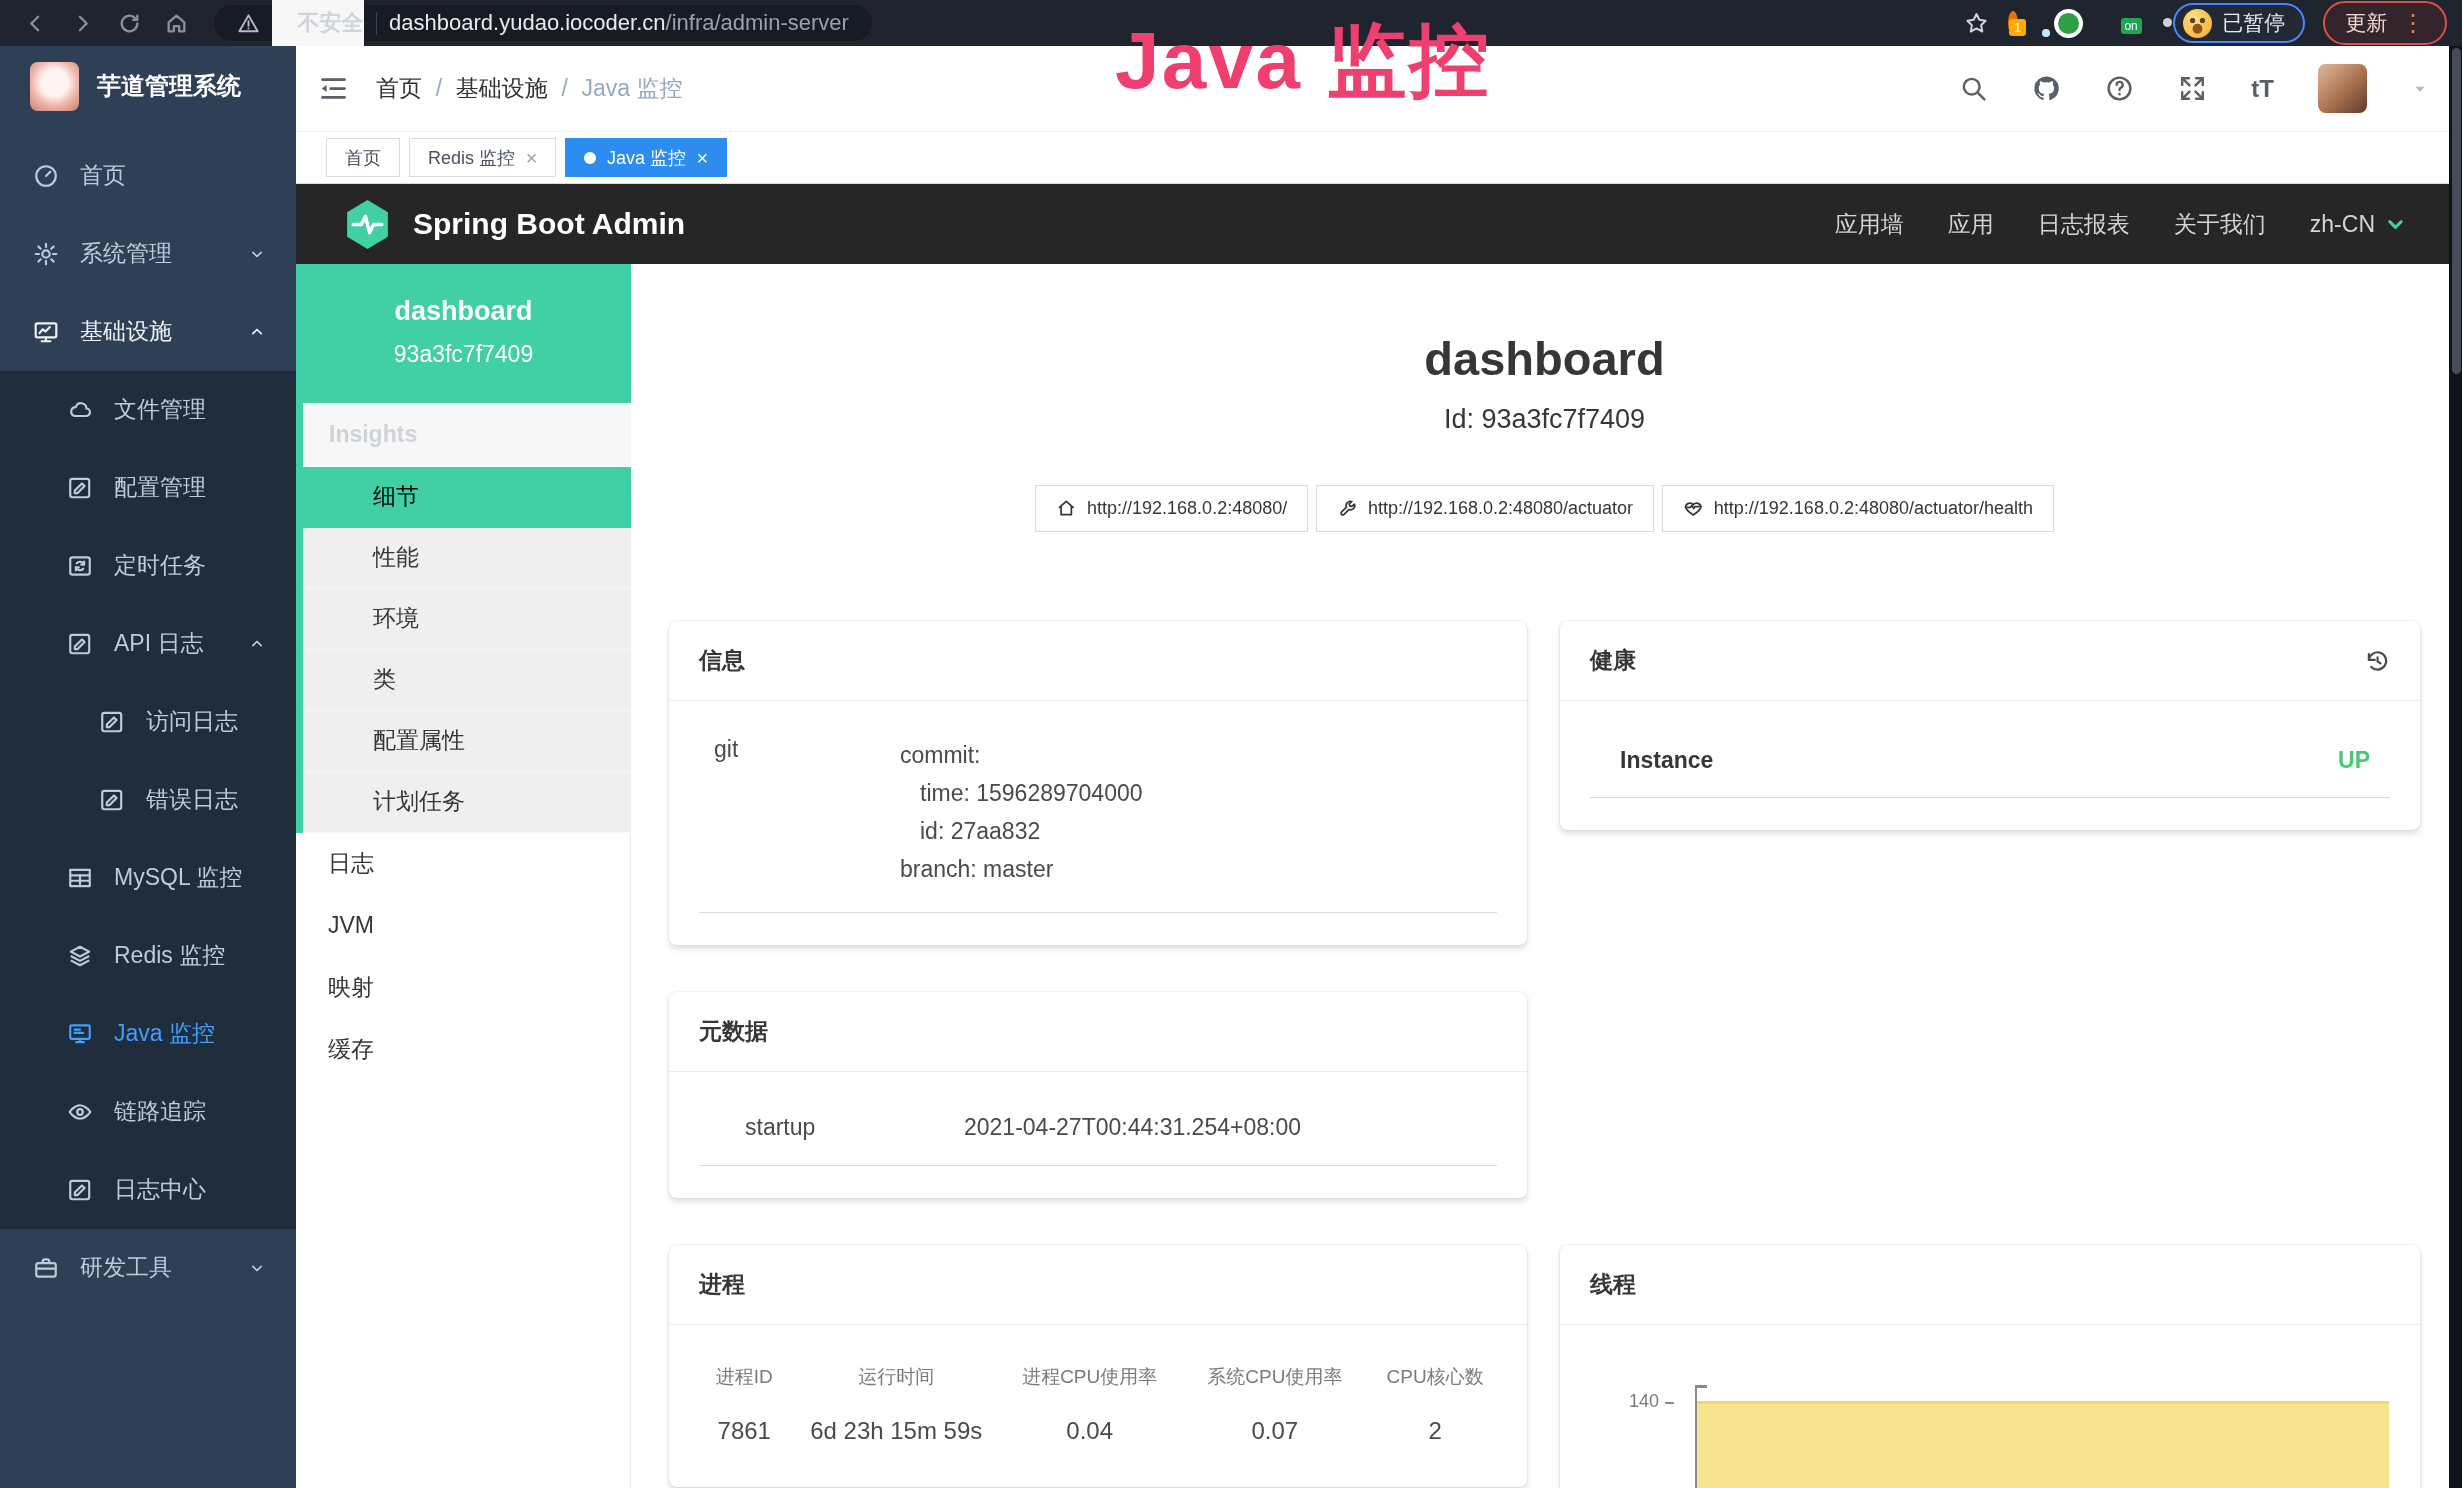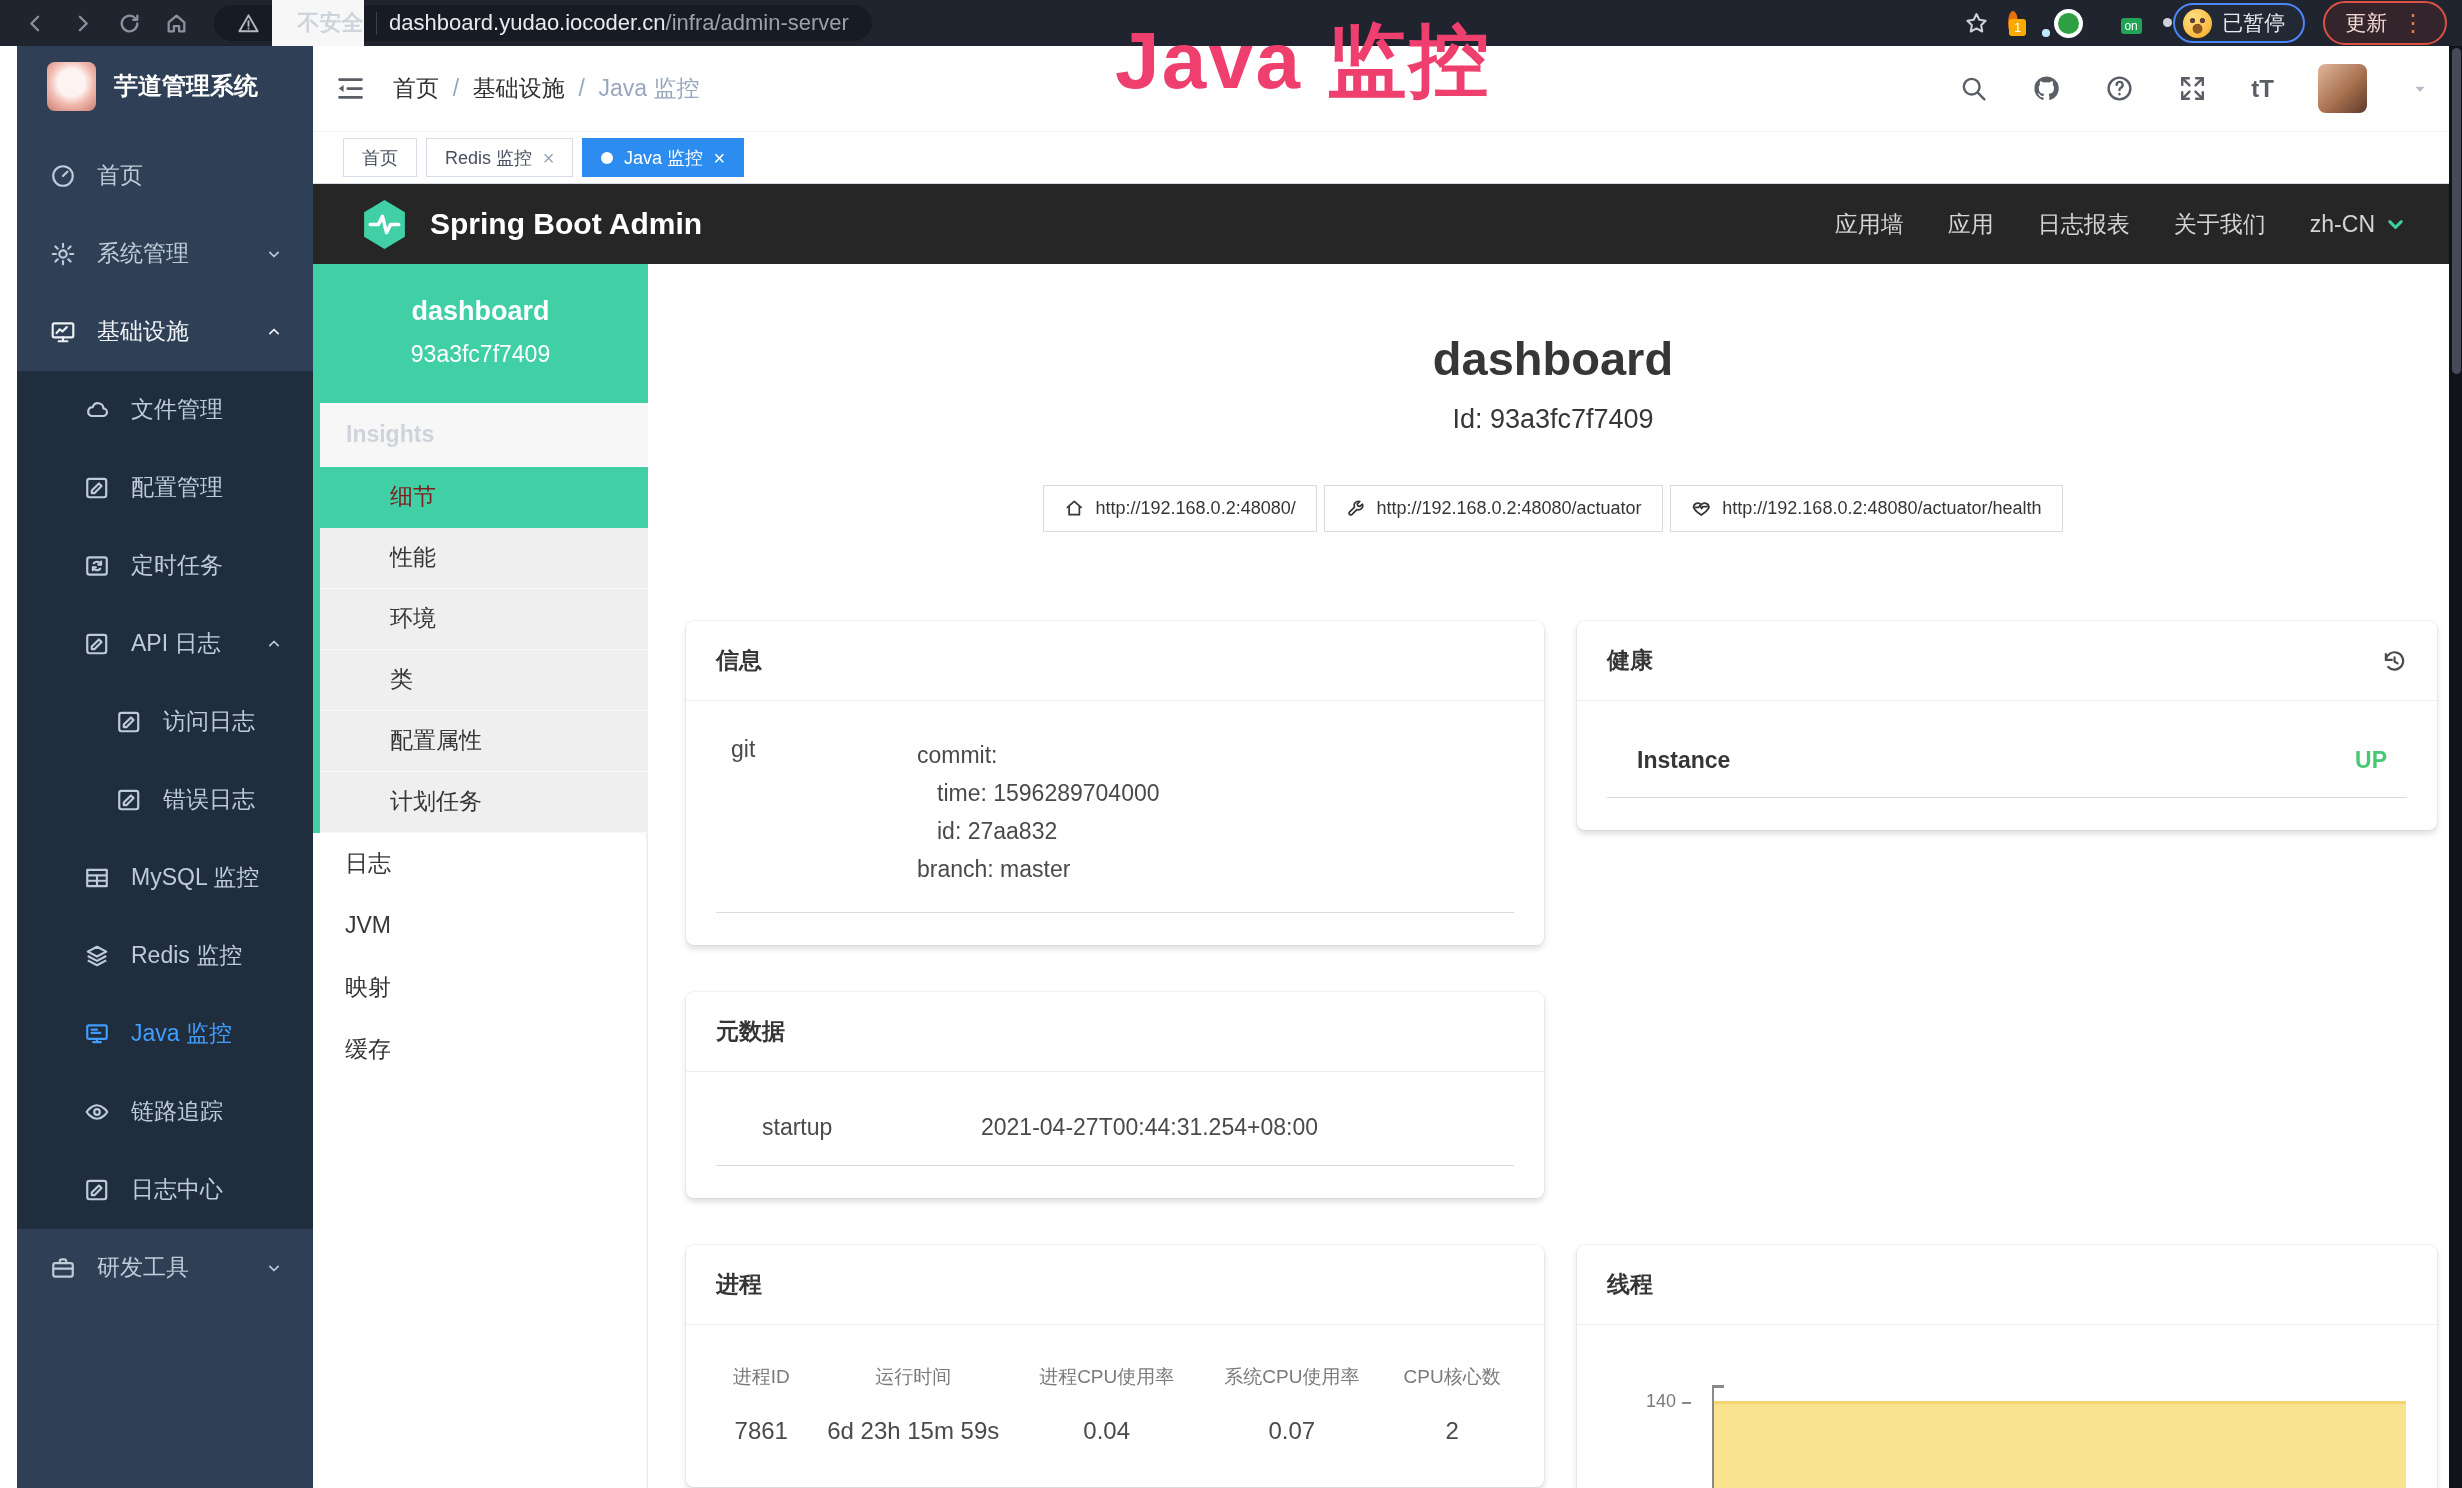--- a/index.html
+++ b/index.html
@@ -46,21 +46,21 @@
           background:radial-gradient(circle at 33% 40%, #5d4037 2.3px, transparent 3px),
                      radial-gradient(circle at 67% 40%, #5d4037 2.3px, transparent 3px),
                      radial-gradient(circle at 50% 68%, #8d5524 4.6px, transparent 5.3px),
                      radial-gradient(circle at 35% 30%, #ffe082, #f9a825); }
   .pill-update { display:flex; align-items:center; gap:13.7px; border:2.3px solid #dd5144; border-radius:27px;
                  padding:6px 20px; color:#f3d9d5; font-size:21px; background:#34242b; cursor:pointer; }
   .kebab { color:#e07b4f; font-size:24px; line-height:1; }
   .kebab::before { content:"⋮"; }
 
   
-  .app-row { display:flex; height:1443px;margin-left:17px; }
+  .app-row { display:flex; height:1443px; }
 
   
   .yudao-sidebar { width:296px; flex-shrink:0; background:#2f4056; display:flex; flex-direction:column; }
   .logo-row { height:80px; display:flex; align-items:center; gap:18px; padding-left:30px; }
   .logo-img { width:49px; height:49px; border-radius:7.6px; flex-shrink:0;
               background:radial-gradient(circle at 50% 42%, #fdf3f1 36%, #f0b9ae 60%, #c97b6e); }
   .logo-title { color:#fff; font-size:24px; font-weight:700; white-space:nowrap; }
   .menu { flex:1; padding-top:10.6px; font-size:23px; color:#bfcbd9; }
   .mi { height:78px; display:flex; align-items:center; gap:21px; padding-left:33px; cursor:pointer; white-space:nowrap; }
   .mi svg { width:26px; height:26px; flex-shrink:0; }
@@ -115,21 +115,21 @@
 
   
   .sba-body { flex:1; display:flex; min-height:0; }
   .sba-sidebar { width:335px; flex-shrink:0; background:#fff; box-shadow:inset -1.5px 0 0 #ececec; font-size:23px; color:#363636; }
   .app-block { background:#41d0a5; color:#fff; text-align:center; padding:32px 7.6px 35px; cursor:pointer; }
   .app-name { font-size:27px; font-weight:700; }
   .app-id { font-size:23px; margin-top:13.7px; }
   .insights { background:#efefef; border-left:7.6px solid #41d0a5; }
   .sec-label { padding:18px 0 18px 26px; font-weight:700; background:#f7f7f7; border-bottom:1.5px solid #fff; }
   .ins-item { height:61px; display:flex; align-items:center; padding-left:70px; border-bottom:1.5px solid #f7f7f7; cursor:pointer; }
-  .ins-item.active { background:#41d0a5; color:#7f1d1d; border-bottom-color:#41d0a5; }
+  .ins-item.active { background:#41d0a5; color:#000000; border-bottom-color:#41d0a5; }
   .side-item { height:62px; display:flex; align-items:center; padding-left:32px; cursor:pointer; }
 
   .sba-content { flex:1; background:#fff; padding:67px 42px 0 38px; overflow:hidden; min-width:0; }
   .app-title { text-align:center; font-size:47px; font-weight:700; color:#363636; }
   .app-idline { text-align:center; font-size:27px; color:#363636; margin-top:18px; }
   .endpoints { display:flex; justify-content:center; gap:7.6px; margin-top:50px; }
   .endpoint { display:flex; align-items:center; gap:10.6px; border:1.5px solid #dbdbdb; background:#fff;
               padding:12px 20px; font-size:18px; color:#363636; cursor:pointer; white-space:nowrap; }
   .endpoint svg { width:20.5px; height:20.5px; flex-shrink:0; }
 

